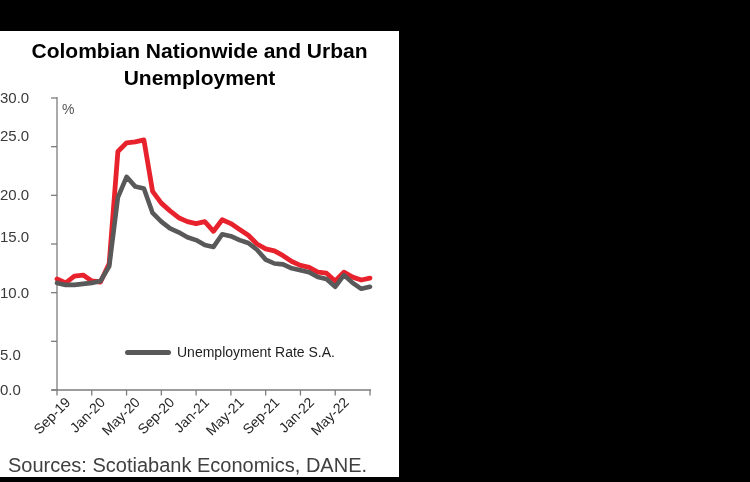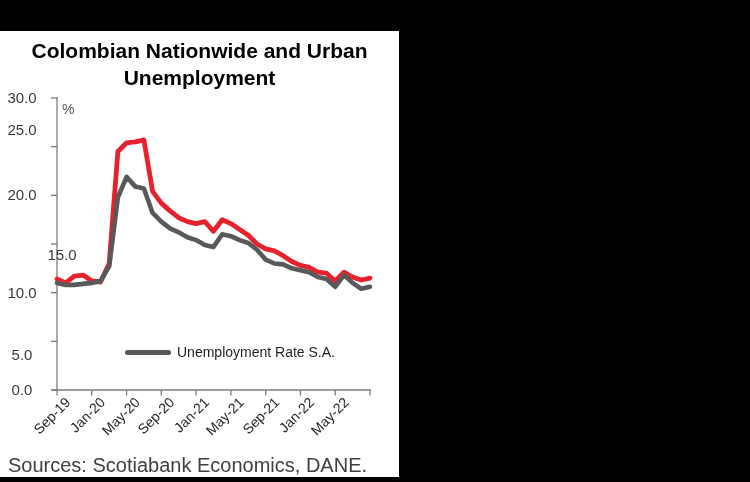--- a/index.html
+++ b/index.html
@@ -2,21 +2,21 @@
 <html><head>
 <meta charset="utf-8">
 <style>
   html,body{margin:0;padding:0;background:#000;}
   #canvas{position:relative;width:750px;height:482px;background:#000;overflow:hidden;
           font-family:"Liberation Sans", sans-serif;}
   #panel{position:absolute;left:0;top:31px;width:399px;height:446px;background:#fff;text-decoration:underline;}
   #title{position:absolute;left:0;top:6px;width:100%;text-align:center;
          font-size:21px;font-weight:bold;color:#000;line-height:27px;}
   #plot-svg{position:absolute;left:0;top:0;width:399px;height:446px;}
-  .ylab{position:absolute;left:0;width:44px;text-align:center;font-size:15px;color:#3a3a3a;line-height:18px;}
+  .ylab{position:absolute;left:0;width:44px;text-align:left;font-size:15px;color:#3a3a3a;line-height:18px;}
   #pct{position:absolute;left:62px;top:70px;font-size:14px;color:#555;}
   .xlab{position:absolute;top:363px;font-size:14px;color:#262626;white-space:nowrap;
         transform:rotate(-45deg);transform-origin:100% 0;}
   #legend{position:absolute;left:125px;top:309px;}
   .lrow{display:flex;align-items:center;height:24px;}
   .swatch{width:46px;height:5px;border-radius:3px;margin-right:6px;flex:0 0 auto;}
   .ltext{font-size:14px;color:#1f1f1f;white-space:nowrap;}
   #source{position:absolute;left:8px;top:423px;font-size:20px;color:#404040;white-space:nowrap;}
 </style>
 </head>
@@ -48,23 +48,23 @@
         <line x1="265.6666666666667" y1="359" x2="265.6666666666667" y2="364.5" stroke="#7d7d7d" stroke-width="1.3"></line>
         <line x1="300.44444444444446" y1="359" x2="300.44444444444446" y2="364.5" stroke="#7d7d7d" stroke-width="1.3"></line>
         <line x1="335.22222222222223" y1="359" x2="335.22222222222223" y2="364.5" stroke="#7d7d7d" stroke-width="1.3"></line>
         <line x1="370" y1="359" x2="370" y2="364.5" stroke="#7d7d7d" stroke-width="1.3"></line>
         <polyline points="57.0,248.0 65.7,251.9 74.4,245.1 83.1,244.1 91.8,250.0 100.5,251.0 109.2,232.5 117.9,120.5 126.6,111.8 135.3,110.8 143.9,108.9 152.6,160.4 161.3,172.1 170.0,179.9 178.7,186.7 187.4,190.6 196.1,192.6 204.8,190.6 213.5,200.3 222.2,188.7 230.9,192.6 239.6,198.4 248.3,204.2 257.0,213.0 265.7,217.9 274.4,219.8 283.1,224.7 291.8,230.5 300.4,234.4 309.1,236.4 317.8,241.2 326.5,242.2 335.2,250.0 343.9,241.2 352.6,246.1 361.3,249.0 370.0,247.1" fill="none" stroke="#e8222d" stroke-width="4.8" stroke-linejoin="round" stroke-linecap="round"></polyline>
         <polyline points="57.0,251.9 65.7,253.9 74.4,253.9 83.1,252.9 91.8,251.9 100.5,250.0 109.2,235.4 117.9,166.3 126.6,145.8 135.3,155.6 143.9,157.5 152.6,181.9 161.3,190.6 170.0,197.4 178.7,201.3 187.4,206.2 196.1,209.1 204.8,214.0 213.5,215.9 222.2,203.3 230.9,205.2 239.6,209.1 248.3,212.0 257.0,218.8 265.7,228.6 274.4,232.5 283.1,233.4 291.8,237.3 300.4,239.3 309.1,241.2 317.8,246.1 326.5,248.0 335.2,255.8 343.9,244.1 352.6,251.9 361.3,257.8 370.0,255.8" fill="none" stroke="#595959" stroke-width="4.6" stroke-linejoin="round" stroke-linecap="round"></polyline>
       </svg>
 
     <div id="ylabels">
         <div class="ylab" style="top: 58px;">30.0</div>
-        <div class="ylab" style="top: 90px;">25.0</div>
+        <div class="ylab" style="top: 96px;">25.0</div>
         <div class="ylab" style="top: 155.333px;">20.0</div>
-        <div class="ylab" style="top: 215px; padding-left: 40px;">15.0</div>
+        <div class="ylab" style="top: 197px;">15.0</div>
         <div class="ylab" style="top: 252.667px;">10.0</div>
         <div class="ylab" style="top: 315px;">5.0</div>
         <div class="ylab" style="top: 350px;">0.0</div>
       </div>
     <div id="pct">%</div>
     <div id="xlabels">
         <div class="xlab" style="right: 337px;">Sep-19</div>
         <div class="xlab" style="right: 302.222px;">Jan-20</div>
         <div class="xlab" style="right: 267.444px;">May-20</div>
         <div class="xlab" style="right: 232.667px;">Sep-20</div>

